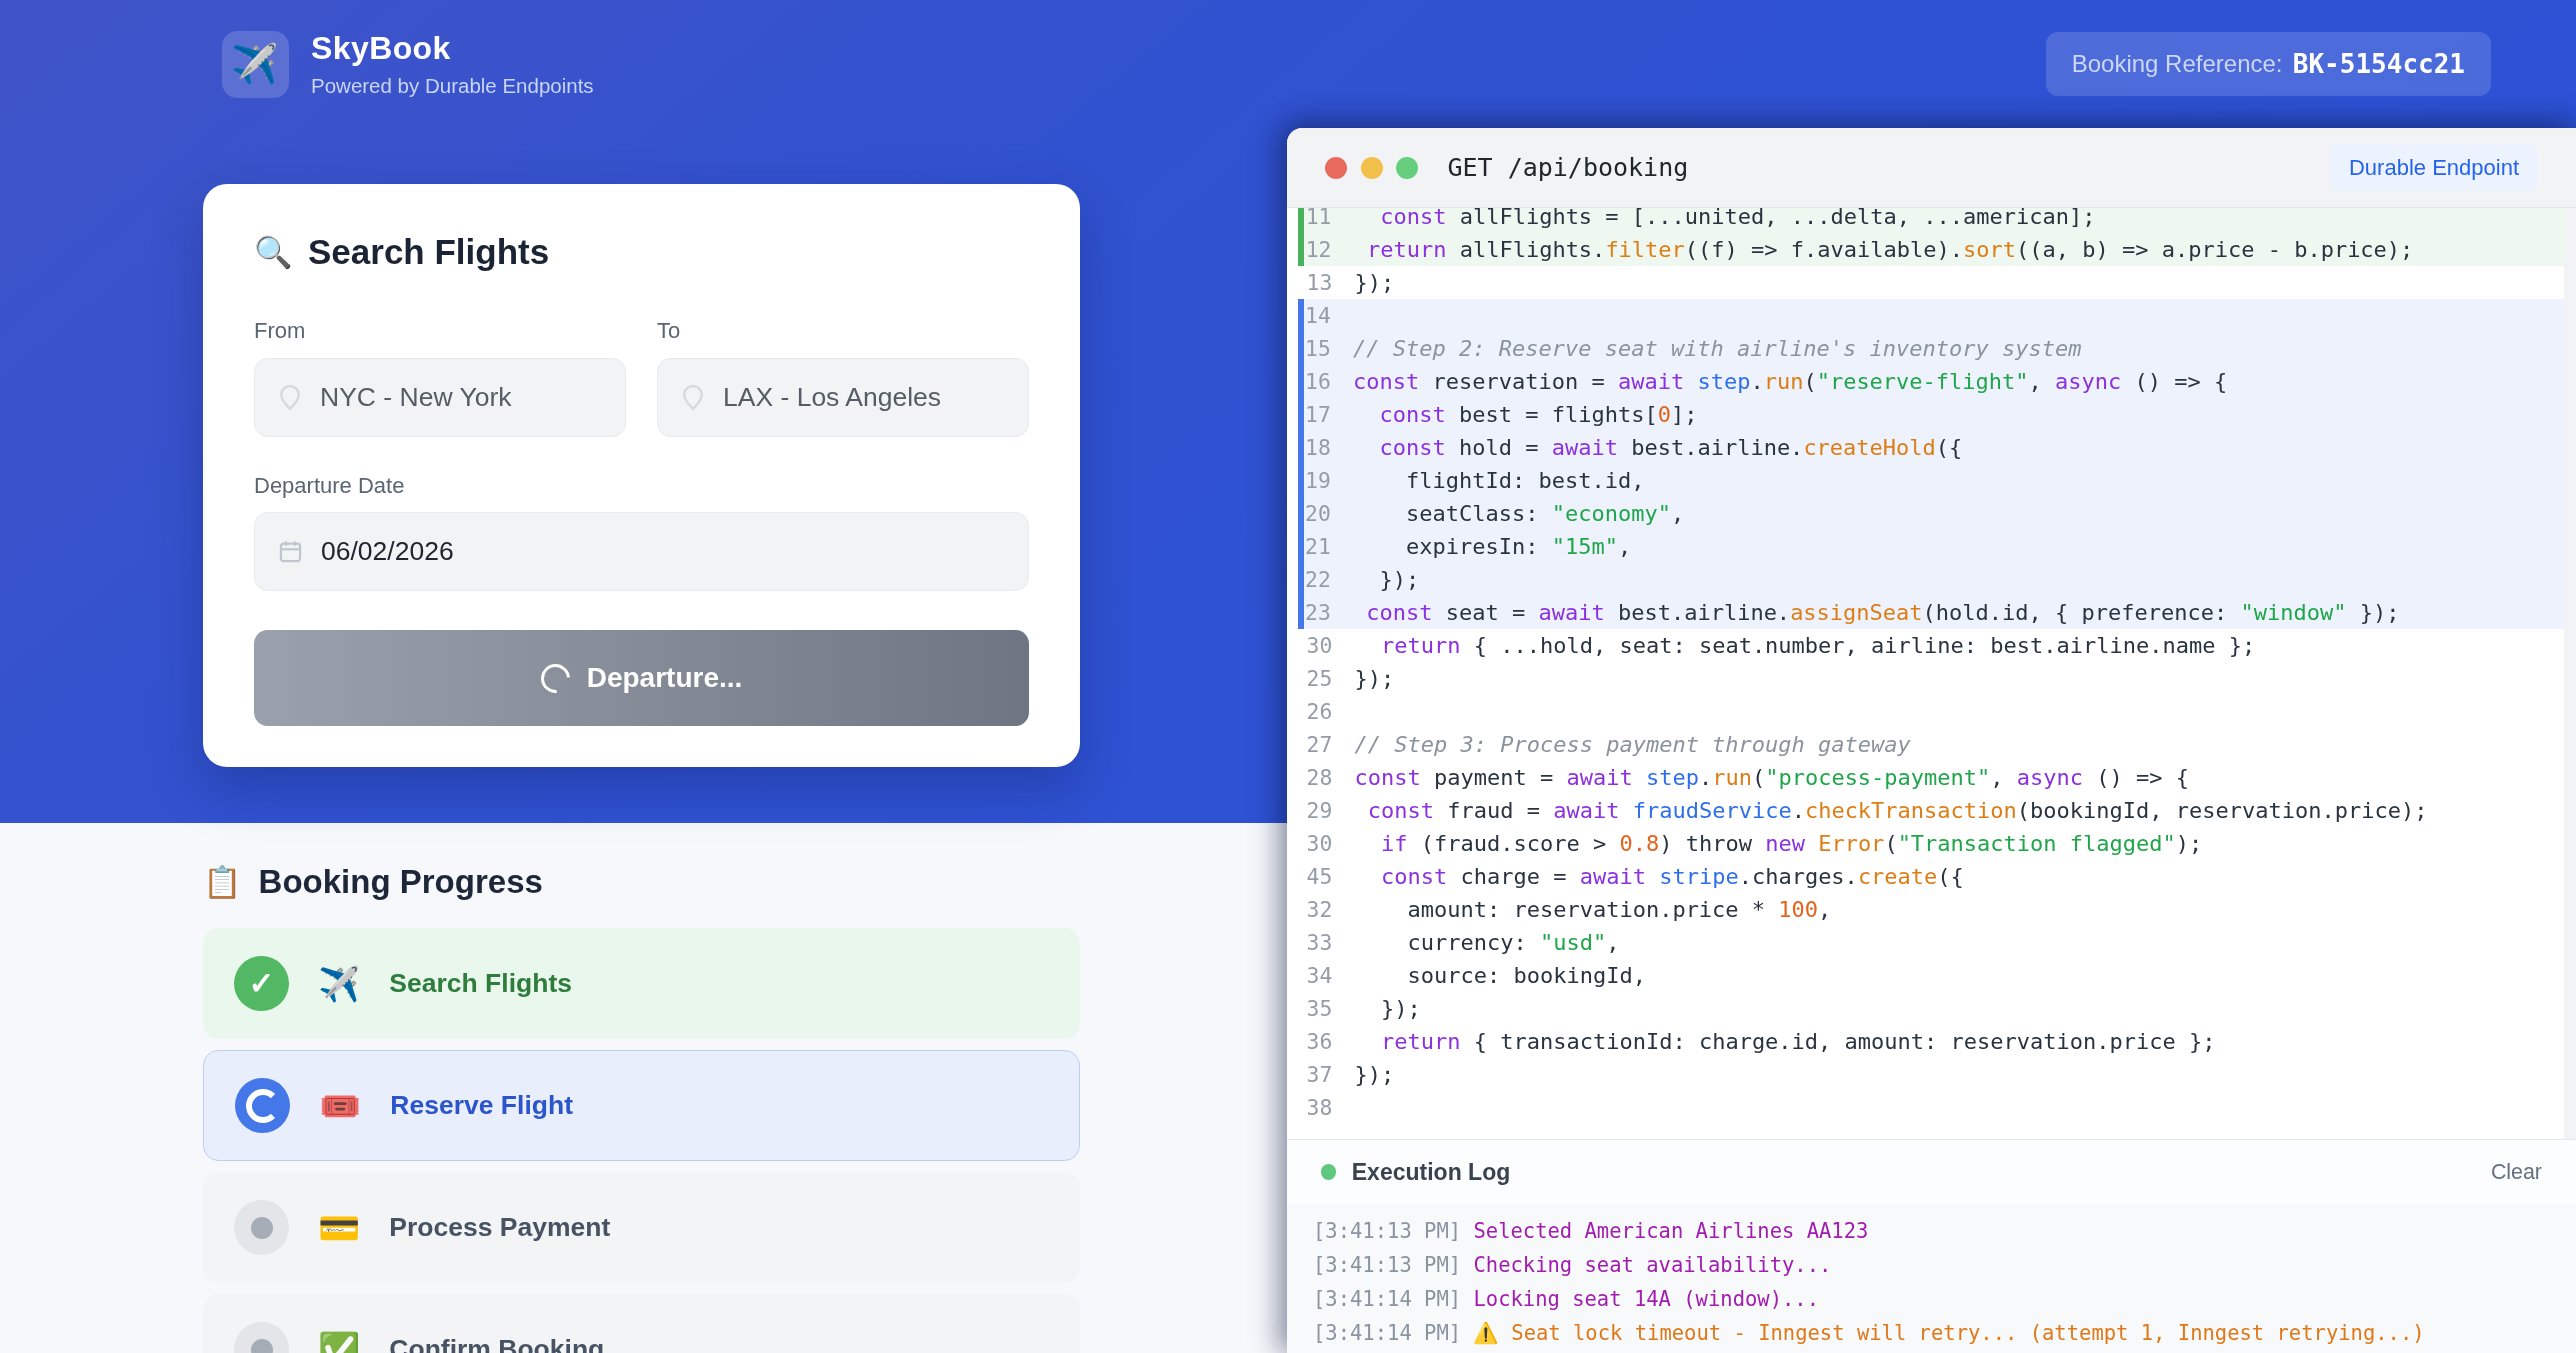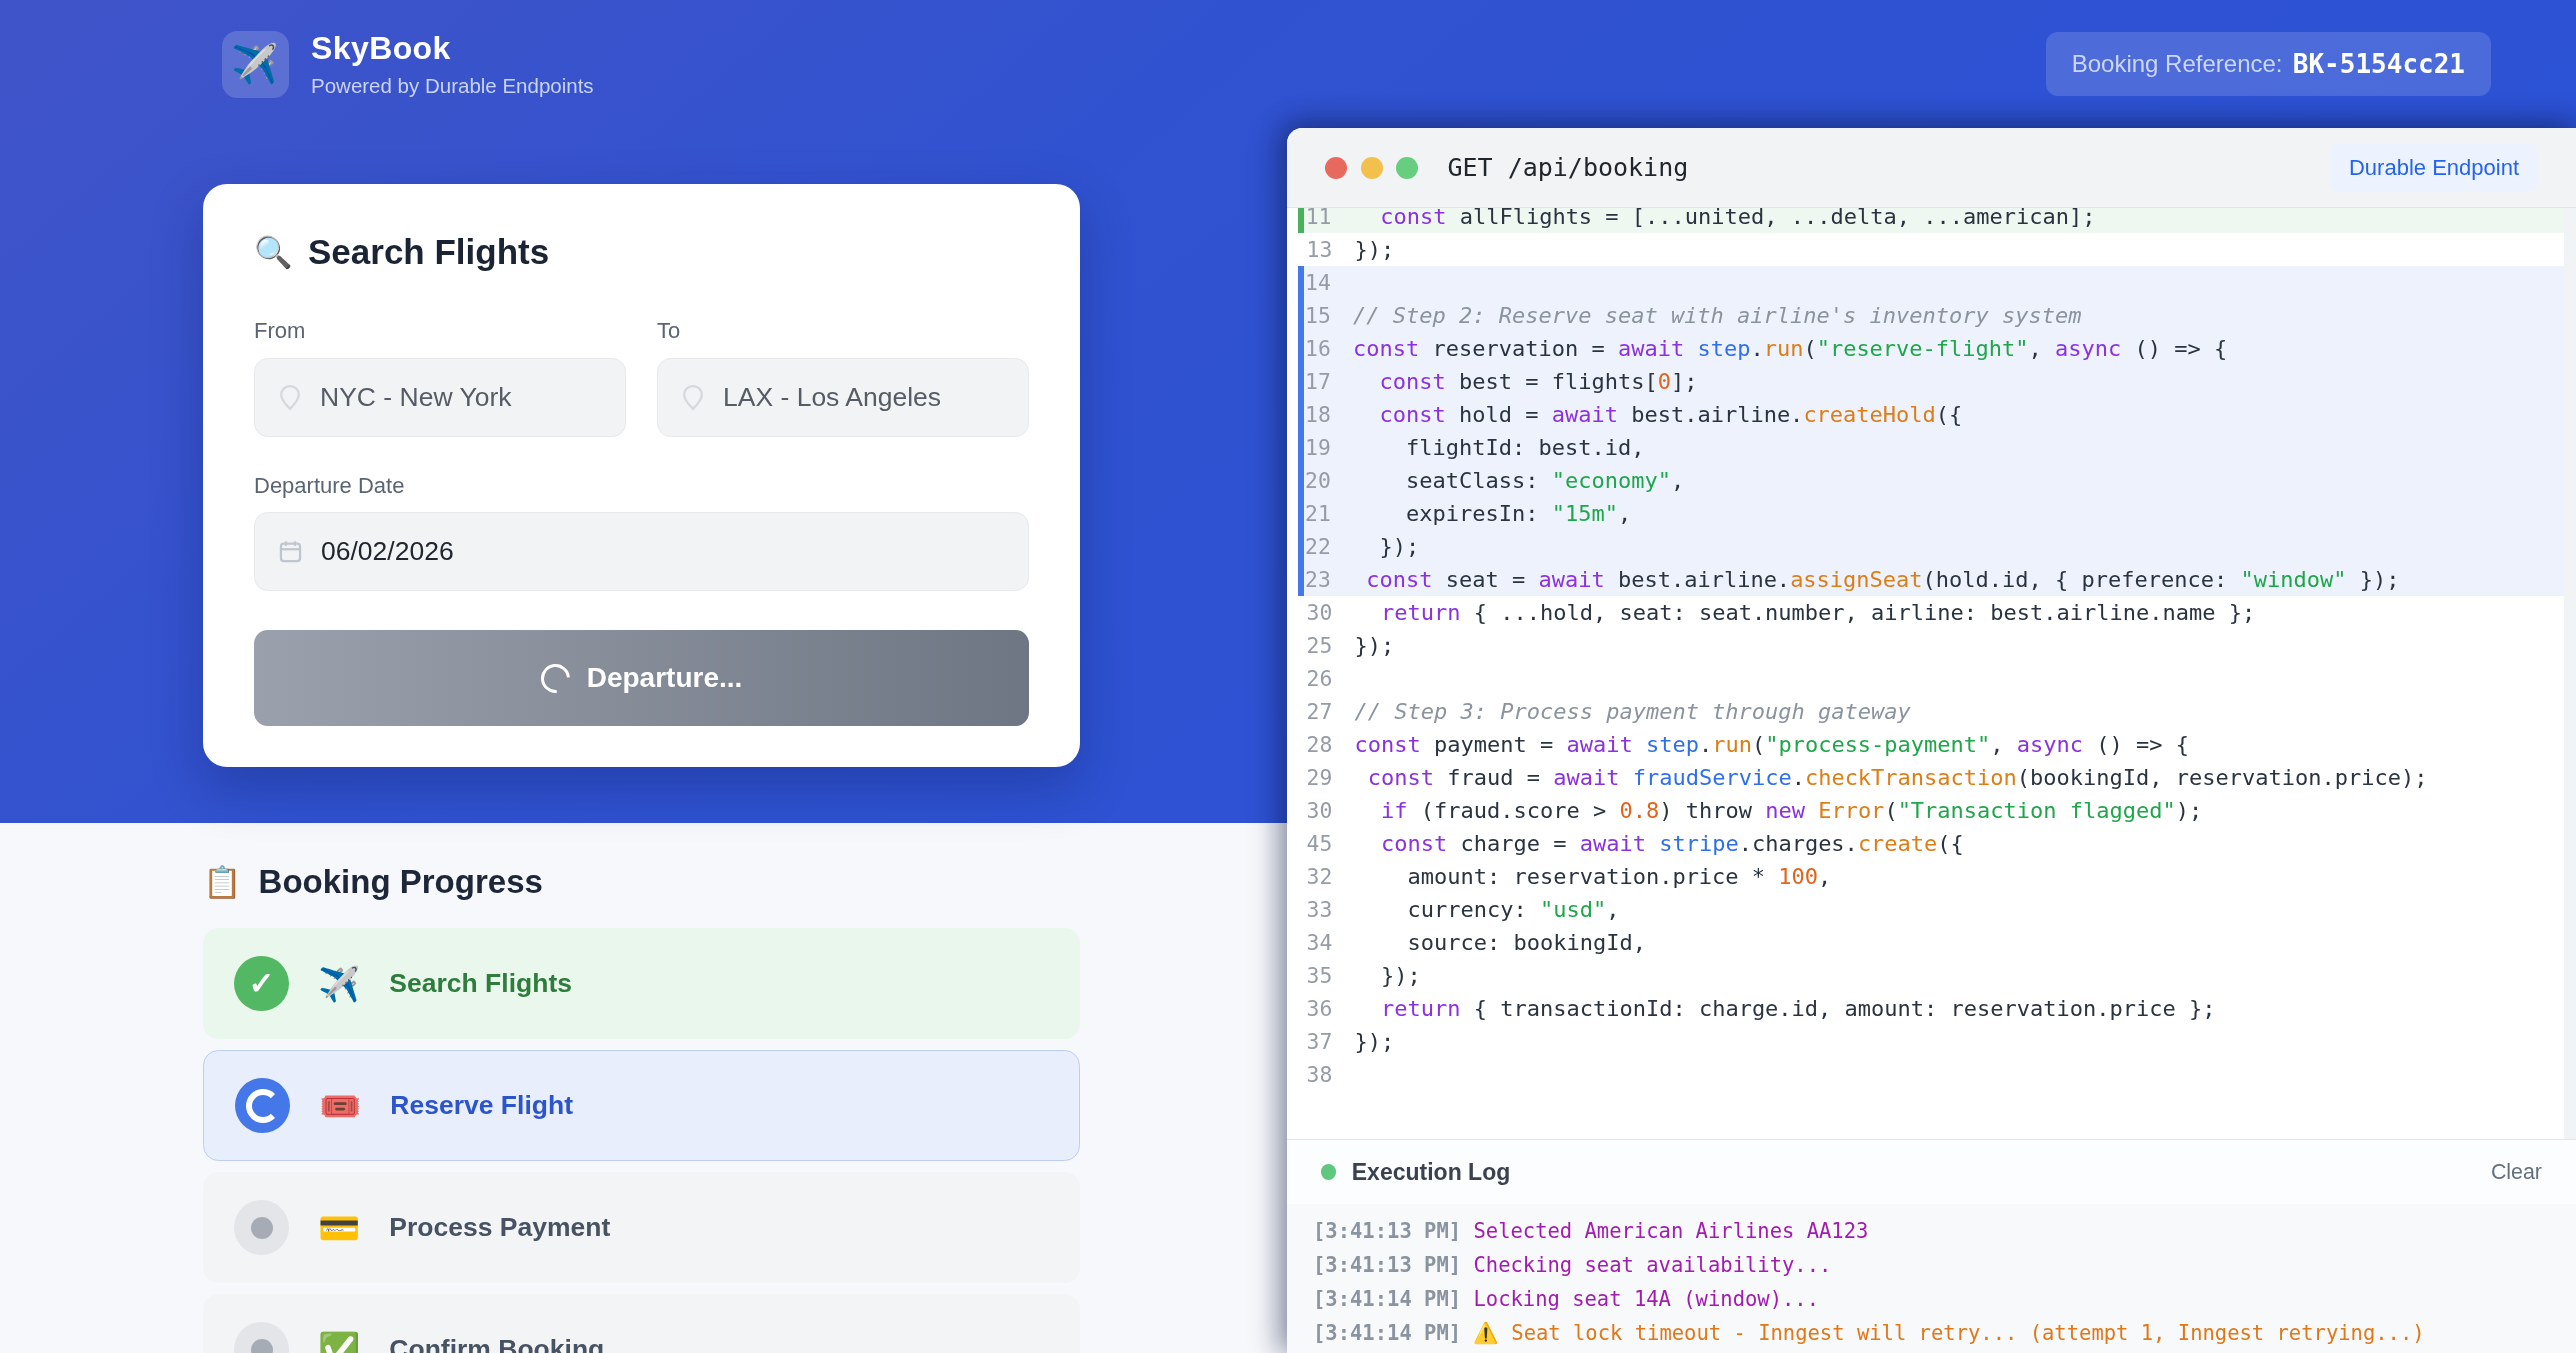--- a/index.html
+++ b/index.html
@@ -99,21 +99,21 @@
   
   .log-header { flex:0 0 auto; height:65px; background:#fcfdfe; border-top:1.7px solid #e4e7ea;
                 display:flex; align-items:center; padding:0 34px; gap:15.4px; }
   .log-dot { width:15.4px; height:15.4px; border-radius:50%; background:#5fc77e; }
   .log-title { font-size:23px; font-weight:600; color:#39424e; }
   .log-clear { font-size:21.4px; color:#64707e; background:none; border:none; cursor:pointer;
                font-family:"Liberation Sans",sans-serif; }
   .log-body { flex:0 0 auto; height:150px; background:#f7f9fb; padding:10.3px 26px 0 26px; overflow:hidden; }
   .log-line { font-family:"DejaVu Sans Mono",monospace; font-size:20.5px; line-height:34px;
               white-space:nowrap; }
-  .log-time { color:#8a94a0;font-weight:bold; }
+  .log-time { color:#8a94a0; }
   .log-msg  { color:#a21caf; }
   .log-line.warning .log-msg { color:#e07818; }
 </style>
 </head>
 <body>
 
 <div class="hero"></div>
 
 <div class="header">
   <div class="logo-box">
@@ -214,20 +214,24 @@
     <span class="code-title mono">GET /api/booking</span>
     <div class="spacer"></div>
     <span class="endpoint-badge">Durable Endpoint</span>
   </div>
   <div class="code-body">
     <div class="code-scroll">
         <div class="code-row hl-green">
           <span class="ln">11</span>
           <span class="src"><span class="tk-plain">  </span><span class="tk-kw">const</span><span class="tk-plain"> allFlights = [...united, ...delta, ...american];</span></span>
         </div>
+        <div class="code-row hl-green">
+          <span class="ln">12</span>
+          <span class="src"><span class="tk-plain"> </span><span class="tk-kw">return</span><span class="tk-plain"> allFlights.</span><span class="tk-fn">filter</span><span class="tk-plain">((f) =&gt; f.available).</span><span class="tk-fn">sort</span><span class="tk-plain">((a, b) =&gt; a.price - b.price);</span></span>
+        </div>
         <div class="code-row">
           <span class="ln">13</span>
           <span class="src"><span class="tk-plain">});</span></span>
         </div>
         <div class="code-row hl-blue">
           <span class="ln">14</span>
           <span class="src"></span>
         </div>
         <div class="code-row hl-blue">
           <span class="ln">15</span>

